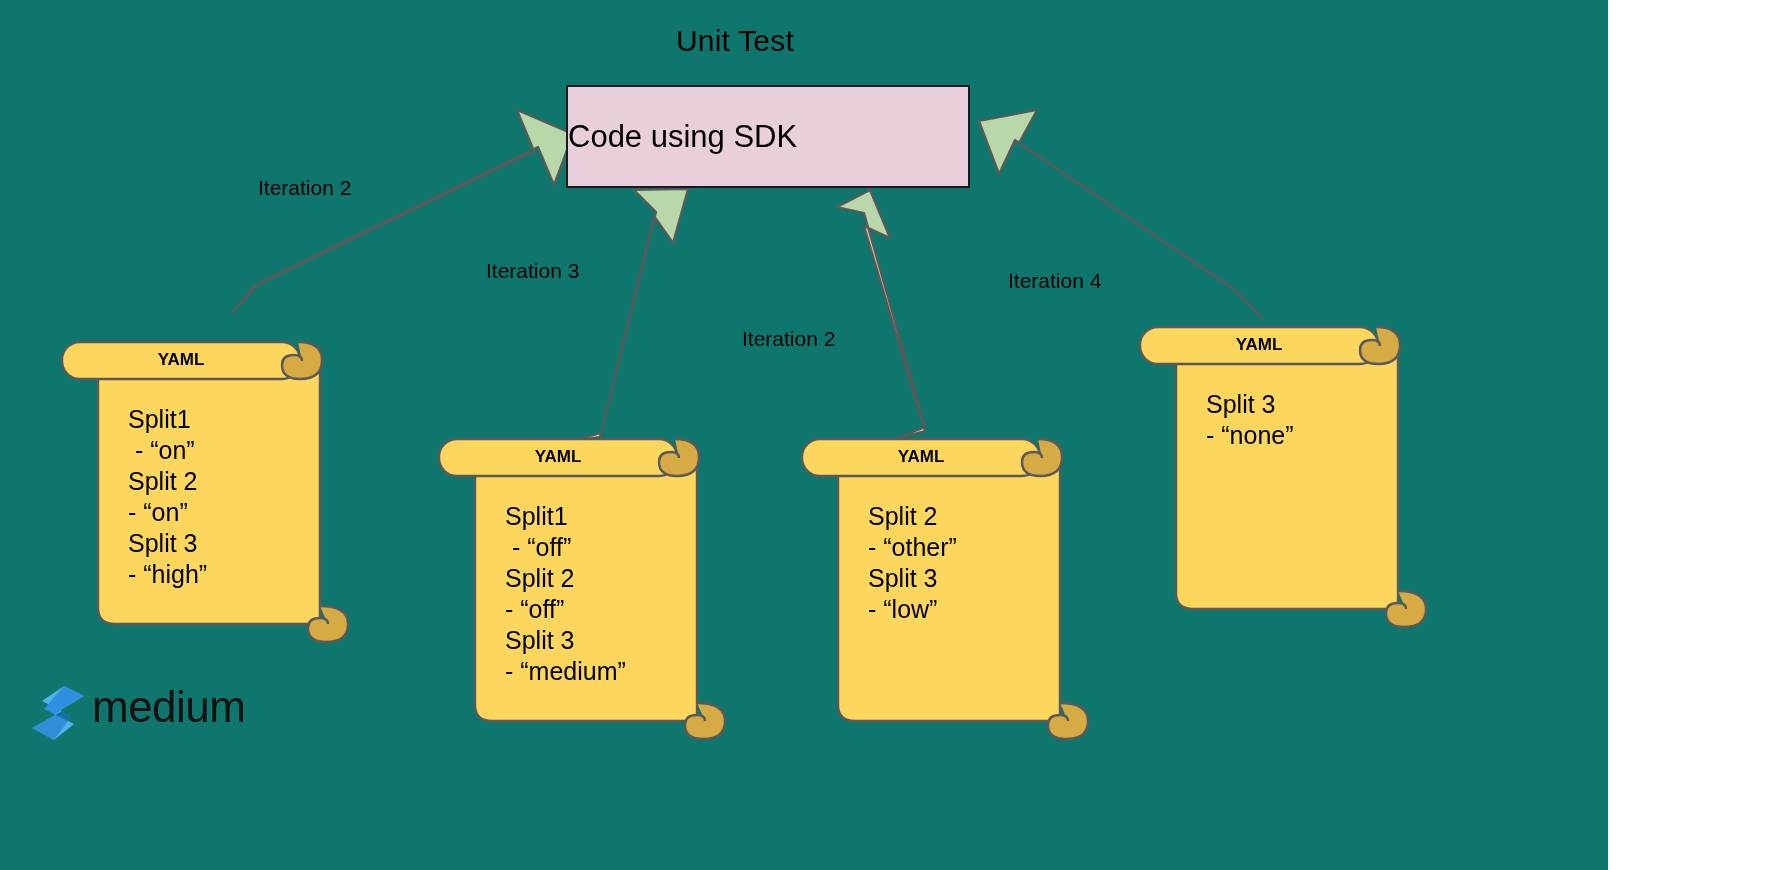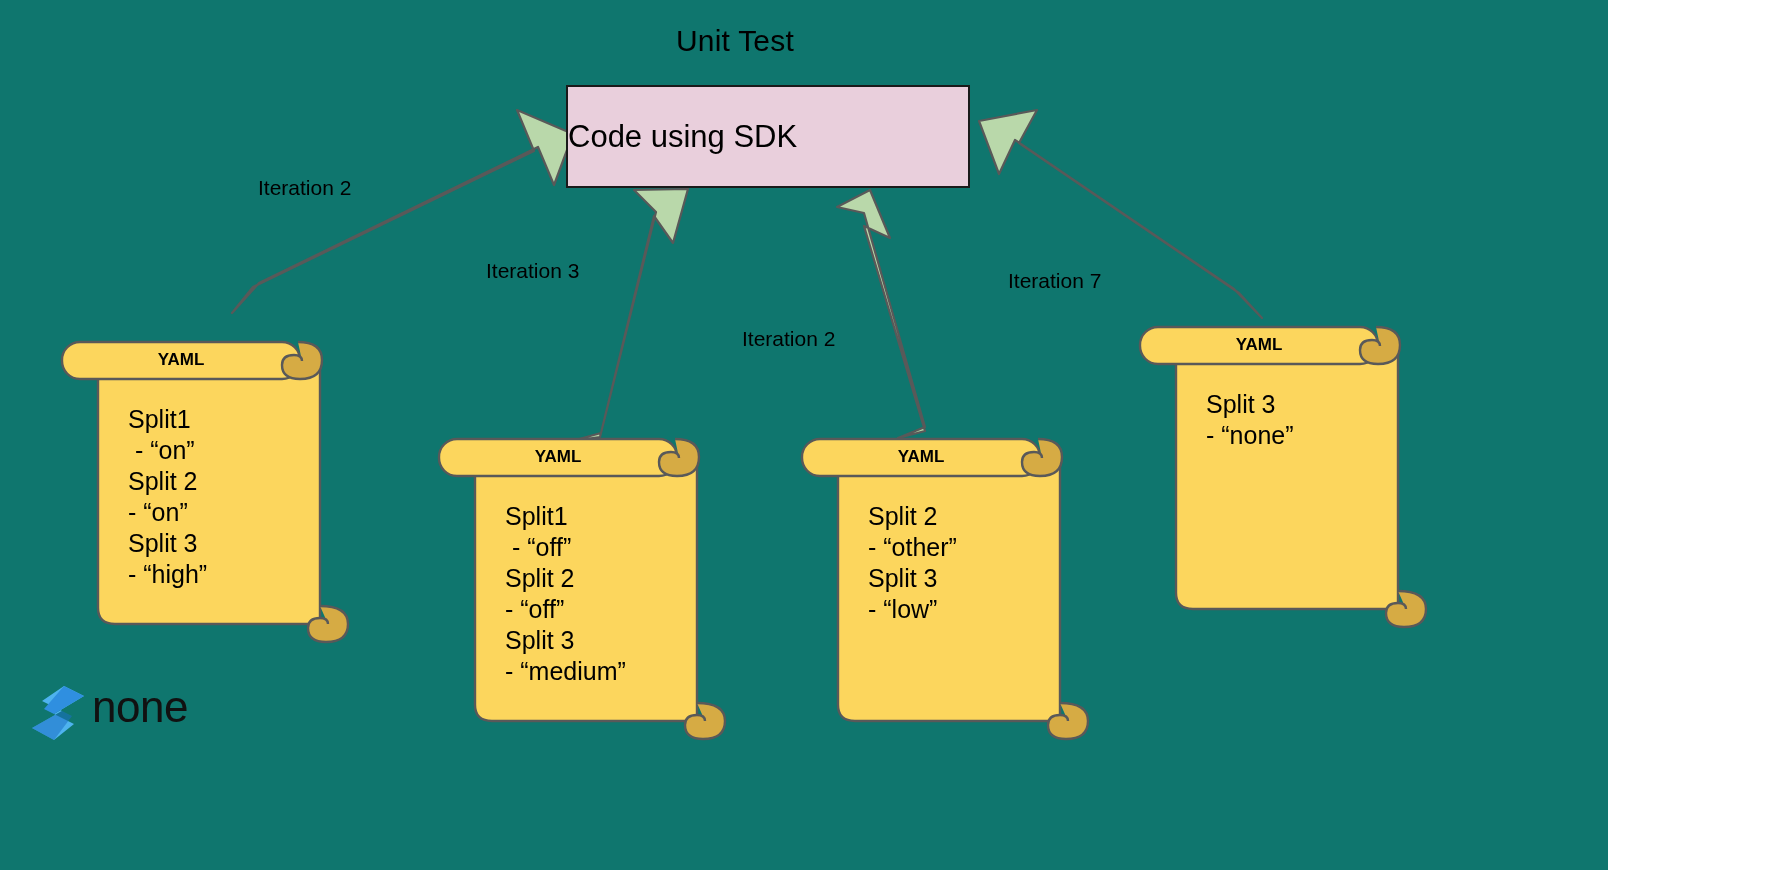--- a/index.html
+++ b/index.html
@@ -123,21 +123,21 @@
 
   <div class="title-text" style="left:676px; top:24px;">Unit Test</div>
 
   <div class="code-box">
     <span class="code-box-label">Code using SDK</span>
   </div>
 
   <div class="iteration-label" style="left:258px; top:176px;">Iteration 2</div>
   <div class="iteration-label" style="left:486px; top:259px;">Iteration 3</div>
   <div class="iteration-label" style="left:742px; top:327px;">Iteration 2</div>
-  <div class="iteration-label" style="left:1008px; top:269px;">Iteration 7</div>
+  <div class="iteration-label" style="left:1008px; top:269px;">Iteration 4</div>
 
   <div class="scroll" style="left:60px; top:330px; width:300px; height:330px;">
     <svg class="scroll-svg" width="300" height="330" viewBox="0 0 300 330" xmlns="http://www.w3.org/2000/svg">
 
       <path d="M38,36 L260,36 L260,294 L55,294 Q38,294 38,278 Z" fill="#fcd65d" stroke="#595959" stroke-width="2.4"></path>
 
       <path d="M260,276 Q288,276 288,294 Q288,312 266,312 Q248,312 248,298 Q248,288 260,288 Q268,288 268,294" fill="#d6ab44" stroke="#595959" stroke-width="2.4"></path>
 
       <rect x="2" y="12" width="238" height="37" rx="18" ry="18" fill="#fcd65d" stroke="#595959" stroke-width="2.4"></rect>
 
@@ -193,16 +193,16 @@
     <div class="scroll-body-text" style="left:68px; top:74px;">Split 3
 - “none”</div>
   </div>
 
   <div class="logo">
     <svg width="56" height="58" viewBox="0 0 56 58" xmlns="http://www.w3.org/2000/svg">
       <polygon points="34,2 54,12 24,30 44,40 24,56 2,44 32,27 12,17" fill="#4eb3ef"></polygon>
       <polygon points="34,2 54,12 24,30 14,25" fill="#2f8fe0"></polygon>
       <polygon points="24,56 2,44 32,27 42,32" fill="#1b6fc4" opacity="0.55"></polygon>
     </svg>
-    <span class="logo-wordmark">none</span>
+    <span class="logo-wordmark">medium</span>
   </div>
 
 </div>
 
 </body></html>

